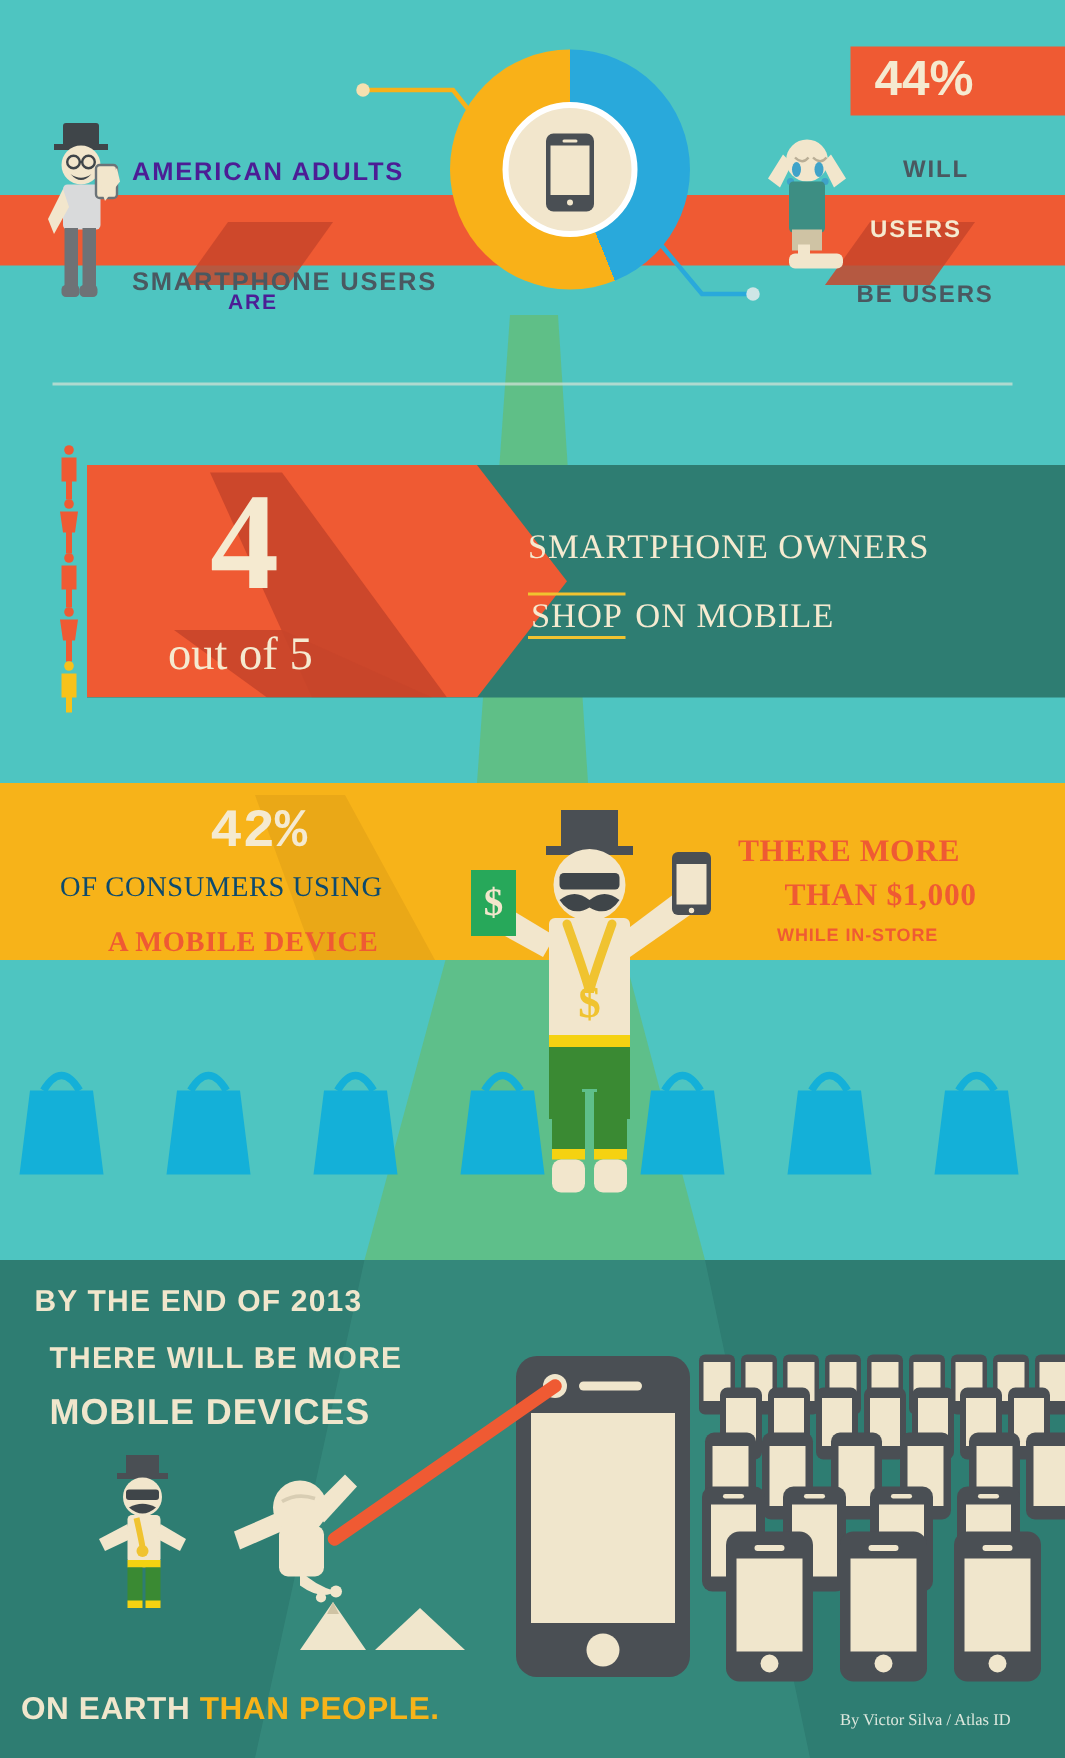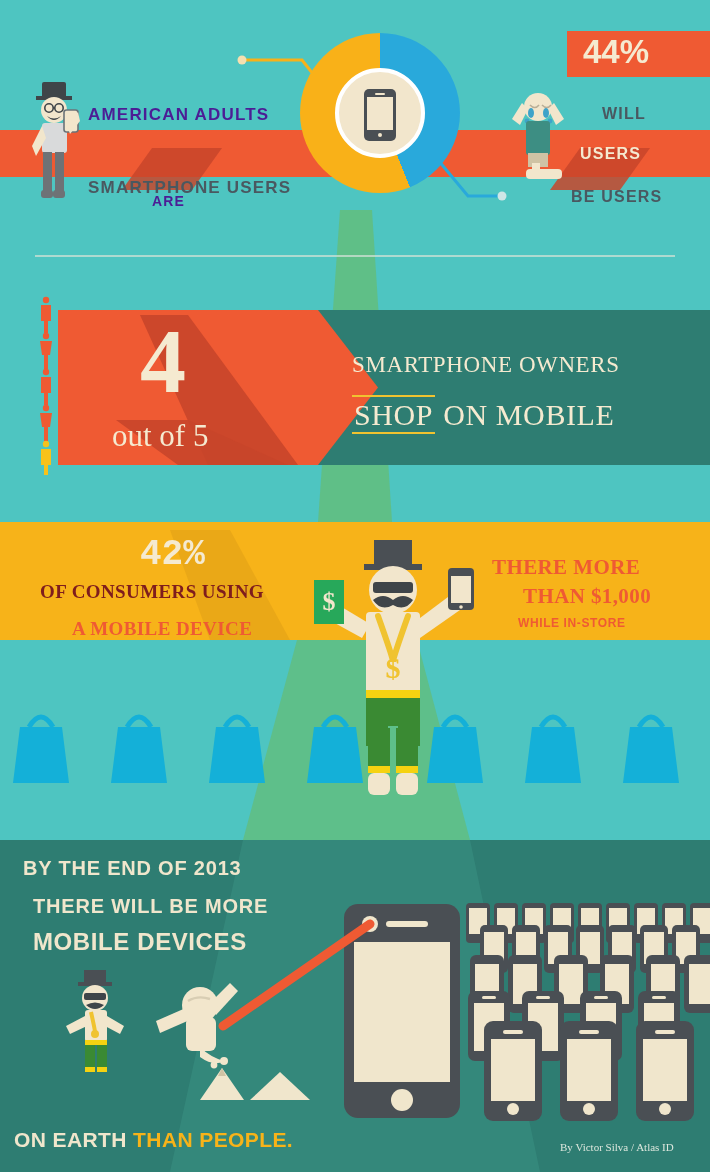--- a/index.html
+++ b/index.html
@@ -118,38 +118,38 @@
     font-size:31px; color:#f5ead0;
   }
   .so-line1 {
     left:352px; top:352px;
     font-family:"Liberation Serif", serif;
     font-size:23px; color:#f5ead0; letter-spacing:.6px;
   }
   .so-line2 {
     left:352px; top:398px;
     font-family:"Liberation Serif", serif;
-    font-size:30px; color:#f5ead0; letter-spacing:.6px;
+    font-size:23px; color:#f5ead0; letter-spacing:.6px;
   }
   .shop-word {
     color:#f5ead0; border-top:2px solid #f0c330; border-bottom:2px solid #f0c330;
     padding:1px 2px;
   }
   .people-col { left:36px; top:295px; width:20px; height:180px; }
 
   
   .pct42 {
     left:140px; top:534px;
     font-family:Liberation Mono, monospace;
     font-size:36px; font-weight:bold; color:#f5ead0;
   }
   .cons1 {
     left:40px; top:581px;
     font-family:"Liberation Serif", serif;
-    font-size:19px; font-weight:bold; color:#7f1d1d; letter-spacing:.4px;
+    font-size:19px; font-weight:normal; color:#0c4a6e; letter-spacing:.4px;
   }
   .cons2 {
     left:72px; top:618px;
     font-family:"Liberation Serif", serif;
     font-size:19px; font-weight:bold; color:#ef5a33; letter-spacing:.4px;
   }
   .spent1 {
     left:492px; top:555px;
     font-family:"Liberation Serif", serif;
     font-size:21px; font-weight:bold; color:#ef5a33; letter-spacing:.4px;

